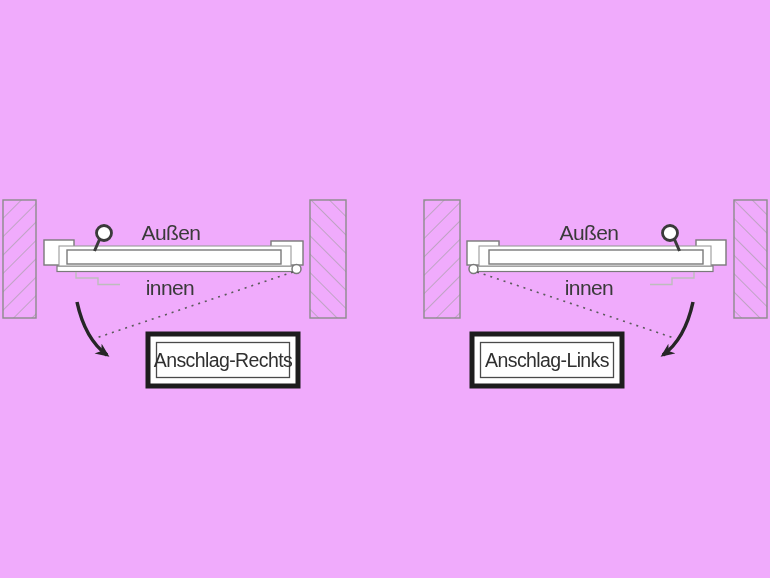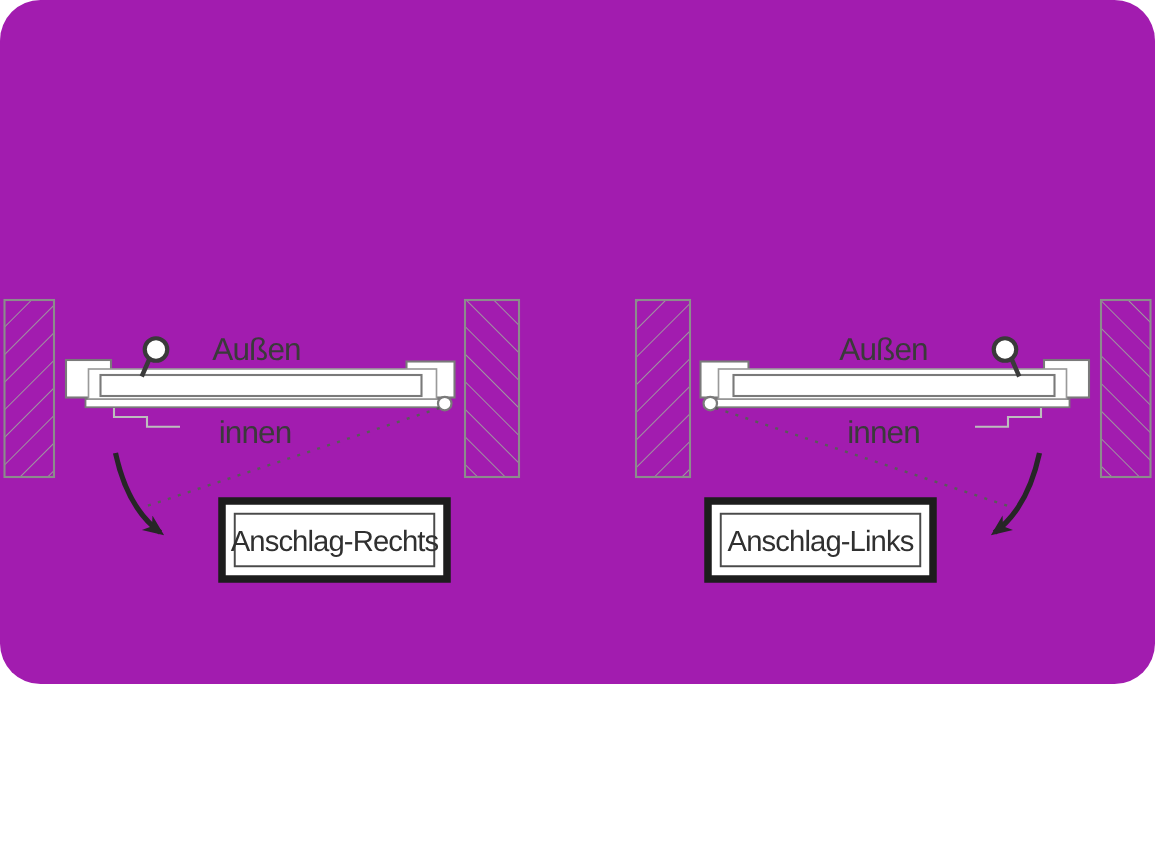--- a/index.html
+++ b/index.html
@@ -3,25 +3,24 @@
 <meta charset="utf-8">
 <style>
   html, body {
     margin: 0;
     padding: 0;
     background: #ffffff;
   }
   .canvas {
     position: relative;
     width: 770px;
-    height: 456px;
-    background: #a21caf;
+    height: 578px;
+    background: #f0abfc;
     overflow: hidden;
     font-family: "Liberation Sans", sans-serif;
-    border-radius: 27px;
   }
   svg text {
     font-family: "Liberation Sans", sans-serif;
     fill: #3a3a3a;
     letter-spacing: -0.6px;
   }
   .dir-label { font-size: 21px; }
   .box-label { font-size: 19.5px; fill: #303030; }
 </style>
 </head>

